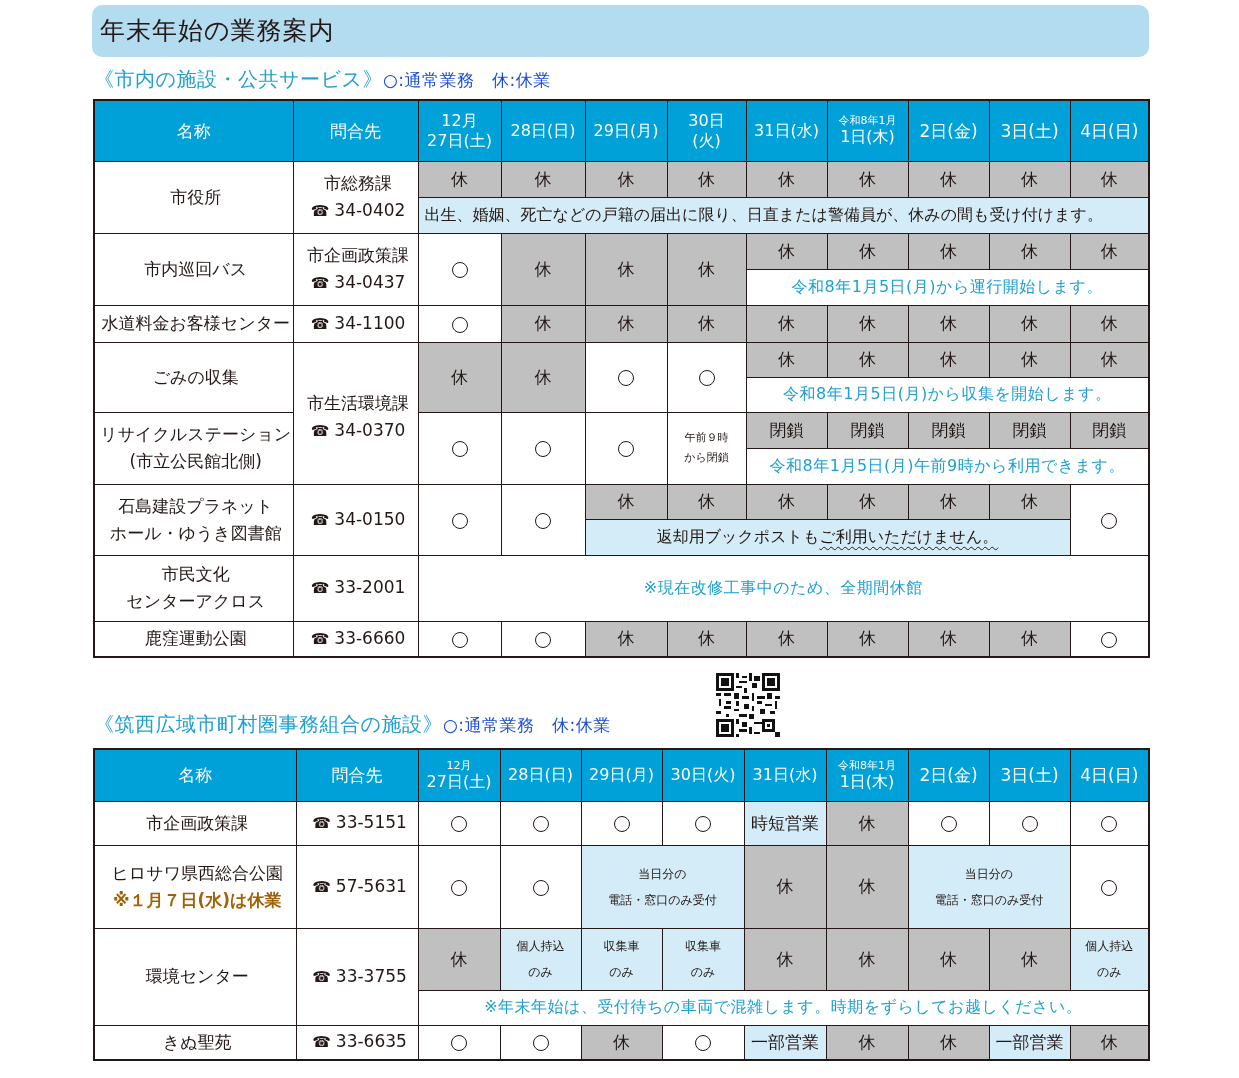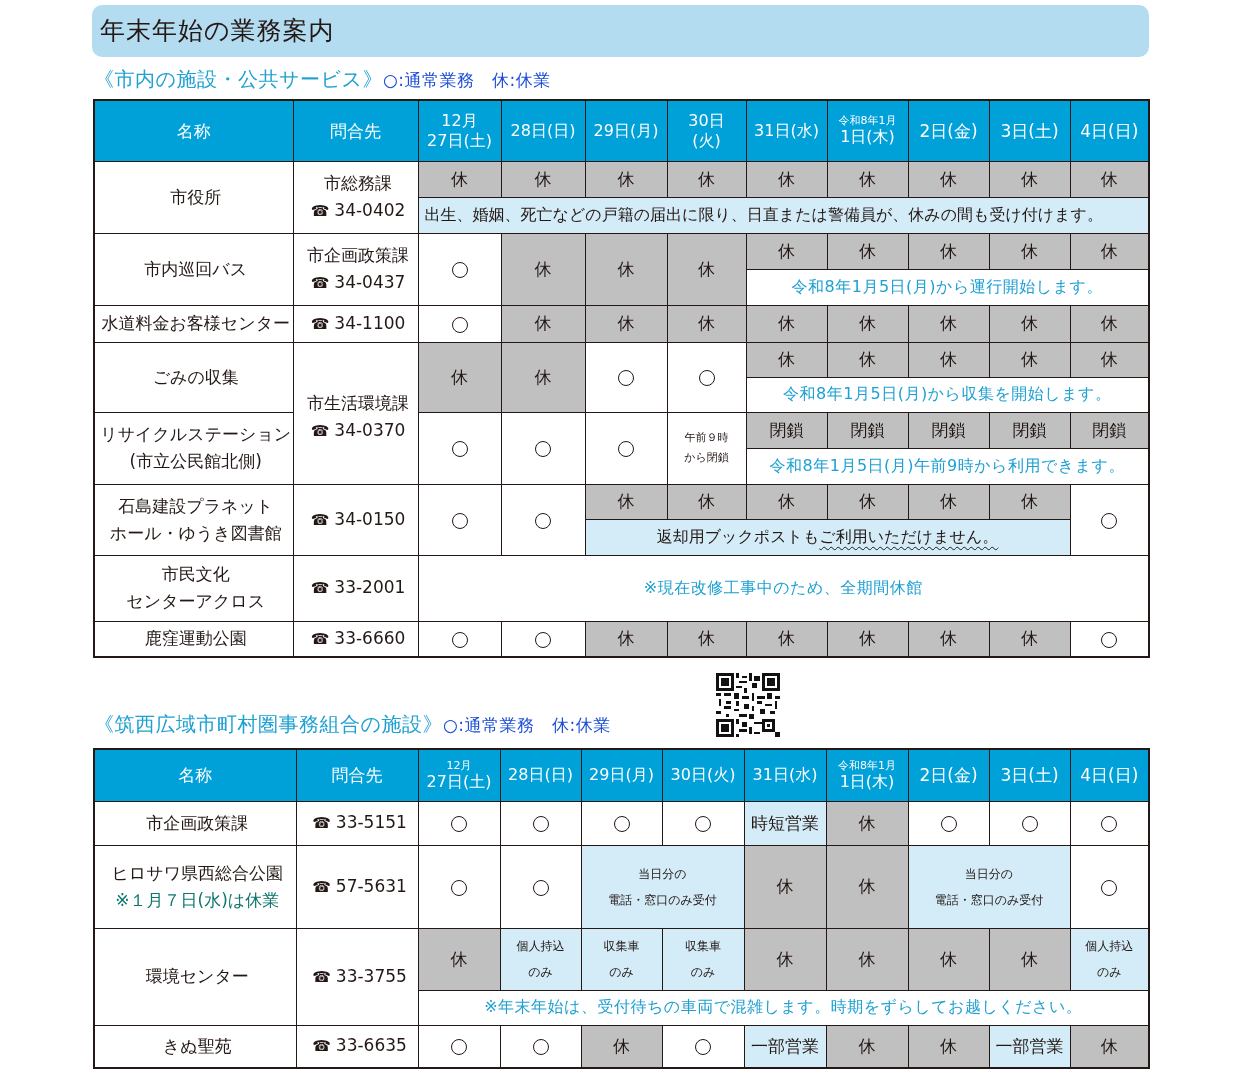--- a/index.html
+++ b/index.html
@@ -28,21 +28,21 @@
   td.off { background:#c0c0c0; }
   td.note { background:#d4ecf8; }
   td.white { background:#ffffff; }
   td.blue-text { color:#1ea0d2; font-size:16px; letter-spacing:0.5px;margin-top:32px; }
   td.dark-text { color:#231815; font-size:16px; }
   td.tiny { font-size:11px; line-height:20px; }
   td.small2 { font-size:12px; line-height:26px; }
   .circle { display:inline-block; width:14px; height:14px; border:1.3px solid #231815;
             border-radius:50%; vertical-align:middle; }
   .tel { font-size:15px; margin-right:5px; }
-  .blue { color:#0f766e; }
+  .blue { color:#a16207;font-weight:bold; }
   .wavy { text-decoration: underline wavy #231815; text-decoration-thickness:1px; text-underline-offset:4px; }
 </style>
 </head>
 <body>
 
 <div class="title-bar">
   <h1>年末年始の業務案内</h1>
 </div>
 
 <div class="section-head" style="top:66px;">
@@ -382,21 +382,21 @@
     <td class="c off">休</td>
     <td class="note small2">
           <div>個人持込</div>
           <div>のみ</div>
         </td>
   </tr>
   <tr style="height:35px">
     <td class="white blue-text" colspan="9">※年末年始は、受付待ちの車両で混雑します。時期をずらしてお越しください。</td>
   </tr>
 
-  <tr style="height:43px">
+  <tr style="height:35px">
     <td class="name">きぬ聖苑</td>
     <td class="contact"><span class="tel">☎</span><span>33-6635</span></td>
     <td class="c white"><span class="circle"></span></td>
     <td class="c white"><span class="circle"></span></td>
     <td class="c off">休</td>
     <td class="c white"><span class="circle"></span></td>
     <td class="c note">一部営業</td>
     <td class="c off">休</td>
     <td class="c off">休</td>
     <td class="c note">一部営業</td>

